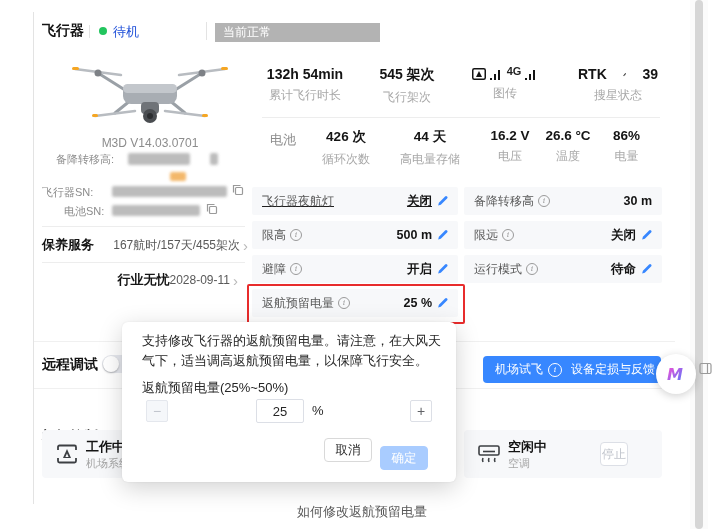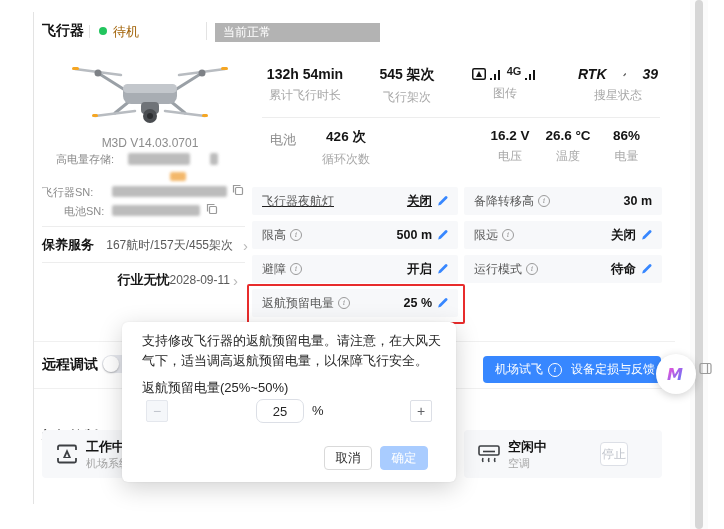--- a/index.html
+++ b/index.html
@@ -1,21 +1,21 @@
 <!DOCTYPE html>
 <html><head>
 <meta charset="utf-8">
 <style>
   html,body{margin:0;padding:0;background:#fff;}
   .page{position:relative;width:724px;height:529px;background:#fff;overflow:hidden;
         font-family:"Liberation Sans","DejaVu Sans",sans-serif;color:#1f1f1f;font-size:13px;}
   .abs{position:absolute;}
   .bold{font-weight:700;color:#141414;}
   .gray{color:#a3a3a3;}
-  .mid{color:#a16207;}
+  .mid{color:#1d4ed8;}
   .vline{width:1px;background:#e3e3e3;}
   .hline{height:1px;background:#ededed;}
   .statcol{text-align:center;}
   .statval{font-weight:700;font-size:14px;color:#141414;white-space:nowrap;}
   .statlab{font-size:12px;color:#a8a8a8;margin-top:5px;white-space:nowrap;}
   .cell{background:#f7f8fa;height:28px;display:flex;align-items:center;
         padding:0 10px;box-sizing:border-box;justify-content:space-between;border-radius:2px;}
   .cell .lab{font-size:12px;color:#595959;display:flex;align-items:center;gap:4px;}
   .cell .val{font-size:12.5px;font-weight:700;color:#141414;display:flex;align-items:center;gap:4px;}
   .info-i{display:inline-flex;width:12px;height:12px;border:1px solid #9a9a9a;border-radius:50%;
@@ -87,21 +87,21 @@
         <circle cx="137" cy="17" r="3.5" fill="#7d8186"></circle>
       <rect x="58" y="28" width="54" height="20" rx="8" fill="#a8adb3"></rect>
       <rect x="58" y="28" width="54" height="9" rx="4.5" fill="#c3c7cc"></rect>
       <rect x="76" y="46" width="18" height="12" rx="4" fill="#6f7378"></rect>
       <circle cx="85" cy="60" r="7" fill="#4a4d51"></circle>
         <circle cx="85" cy="60" r="3" fill="#2b2d30"></circle>
     </svg>
   </div>
   <div class="abs gray" style="left:60px;top:136px;width:180px;text-align:center;font-size:12px;color:#8c8c8c;">M3D V14.03.0701</div>
 
-  <div class="abs" style="left:56px;top:152px;font-size:11px;color:#8c8c8c;">高电量存储:</div>
+  <div class="abs" style="left:56px;top:152px;font-size:11px;color:#8c8c8c;">备降转移高:</div>
   <div class="abs blur-blob" style="left:128px;top:153px;width:62px;height:12px;"></div>
   <div class="abs blur-blob" style="left:210px;top:153px;width:8px;height:12px;"></div>
   <div class="abs blur-blob" style="left:170px;top:172px;width:16px;height:9px;background:#f0a13a;"></div>
 
   <div class="abs" style="left:42px;top:185px;font-size:11px;color:#8c8c8c;">飞行器SN:</div>
   <div class="abs blur-blob" style="left:112px;top:186px;width:115px;height:11px;"></div>
   <div class="abs" style="left:232px;top:184px;">
     <svg width="12" height="12" viewBox="0 0 12 12" fill="none" stroke="#9a9a9a" stroke-width="1.2">
       <rect x="3.5" y="3.5" width="7" height="7" rx="1"></rect>
         <path d="M8.5 1.5h-7v7"></path>
@@ -113,21 +113,21 @@
   <div class="abs" style="left:206px;top:203px;">
     <svg width="12" height="12" viewBox="0 0 12 12" fill="none" stroke="#9a9a9a" stroke-width="1.2">
       <rect x="3.5" y="3.5" width="7" height="7" rx="1"></rect>
         <path d="M8.5 1.5h-7v7"></path>
     </svg>
   </div>
 
   <div class="abs hline" style="left:42px;top:226px;width:203px;"></div>
   <div class="abs" style="left:42px;top:236px;width:206px;display:flex;justify-content:space-between;align-items:center;">
     <span class="svc-name">保养服务</span>
-    <span style="display:flex;align-items:center;gap:10px;">
+    <span style="display:flex;align-items:center;gap:3px;">
       <span class="svc-val">167航时/157天/455架次</span>
       <span class="chev">›</span>
     </span>
   </div>
   <div class="abs hline" style="left:42px;top:262px;width:203px;"></div>
   <div class="abs" style="left:32px;top:271px;width:206px;display:flex;justify-content:flex-end;align-items:center;">
     <span class="svc-name">行业无忧</span>
     <span style="display:flex;align-items:center;gap:3px;">
       <span class="svc-val">2028-09-11</span>
       <span class="chev">›</span>
@@ -156,41 +156,45 @@
       <span style="font-size:11px;font-weight:700;position:relative;top:-3px;">4G</span>
       <svg width="13" height="11" viewBox="0 0 13 11">
         <rect x="0" y="9" width="2" height="2" fill="#141414"></rect>
           <rect x="4" y="5" width="2" height="6" fill="#141414"></rect>
           <rect x="8" y="1" width="2" height="10" fill="#141414"></rect>
       </svg>
     </div>
     <div class="statlab">图传</div>
   </div>
   <div class="abs statcol" style="left:578px;top:66px;width:80px;">
-    <div style="display:flex;align-items:center;justify-content:center;gap:16px;font-style:italic;">
+    <div style="display:flex;align-items:center;justify-content:center;gap:16px;">
       <span class="statval">RTK</span>
       <svg width="13" height="13" viewBox="0 0 13 13">
         <g transform="rotate(45 6.5 6.5)" fill="#141414">
           <rect x="5" y="0.5" width="3" height="3" rx="0.5"></rect>
             <rect x="5" y="9.5" width="3" height="3" rx="0.5"></rect>
           <rect x="4.3" y="4.6" width="4.4" height="3.8" rx="0.8"></rect>
         </g>
         <path d="M2 11 q2 1 4-1" stroke="#141414" stroke-width="1" fill="none"></path>
       </svg>
       <span class="statval">39</span>
     </div>
     <div class="statlab">搜星状态</div>
   </div>
 
   <div class="abs hline" style="left:262px;top:117px;width:398px;"></div>
 
   <div class="abs mid" style="left:270px;top:131px;font-size:13px;color:#8c8c8c;">电池</div>
   <div class="abs statcol" style="left:315px;top:128px;width:62px;">
     <div class="statval" style="font-size:13.5px;">426 次</div>
     <div class="statlab">循环次数</div>
+  </div>
+  <div class="abs statcol" style="left:395px;top:128px;width:70px;">
+    <div class="statval" style="font-size:13.5px;">44 天</div>
+    <div class="statlab">高电量存储</div>
   </div>
   <div class="abs statcol" style="left:485px;top:128px;width:50px;">
     <div class="statval" style="font-size:13.5px;">16.2 V</div>
     <div class="statlab">电压</div>
   </div>
   <div class="abs statcol" style="left:543px;top:128px;width:50px;">
     <div class="statval" style="font-size:13.5px;">26.6 °C</div>
     <div class="statlab">温度</div>
   </div>
   <div class="abs statcol" style="left:604px;top:128px;width:45px;">
@@ -350,24 +354,25 @@
     </div>
     <div style="position:absolute;left:44px;top:8px;font-weight:700;font-size:13px;color:#141414;">空闲中</div>
     <div style="position:absolute;left:44px;top:26px;font-size:11px;color:#a6a6a6;">空调</div>
     <div class="stop-btn" style="position:absolute;left:136px;top:12px;width:28px;height:24px;">停止</div>
   </div>
 
   <div class="abs dialog" style="left:122px;top:322px;width:334px;height:160px;">
     <div style="position:absolute;left:20px;top:9px;width:302px;font-size:13px;color:#262626;line-height:20px;">支持修改飞行器的返航预留电量。请注意，在大风天气下，适当调高返航预留电量，以保障飞行安全。</div>
     <div style="position:absolute;left:20px;top:57px;font-size:13px;color:#262626;">返航预留电量(25%~50%)</div>
     <div class="stepbtn minus" style="position:absolute;left:24px;top:78px;">−</div>
-    <input class="dlg-input" style="position: absolute; left: 134px; top: 77px; border-radius: 7px;" value="25">
+    <input class="dlg-input" style="position: absolute; left: 134px; top: 77px;" value="25">
     <div style="position:absolute;left:190px;top:81px;font-size:13px;color:#262626;">%</div>
     <div class="stepbtn plus" style="position:absolute;left:288px;top:78px;">+</div>
-    <div class="dlg-btn dlg-cancel" style="position:absolute;left:202px;top:124px;">取消</div>
+    <div class="dlg-btn dlg-cancel" style="position:absolute;left:202px;top:116px;">取消</div>
     <div class="dlg-btn dlg-confirm" style="position:absolute;left:258px;top:124px;">确定</div>
   </div>
 
+  <div class="abs" style="left:0;top:503px;width:724px;text-align:center;font-size:13px;color:#595959;">如何修改返航预留电量</div>
 
   <div class="abs" style="left:690px;top:0;width:18px;height:529px;background:#fbfbfb;"></div>
   <div class="abs" style="left:695px;top:0;width:8px;height:529px;background:#d6d6d6;border-radius:4px;z-index:7;"></div>
 
 </div>
 
 </body></html>

